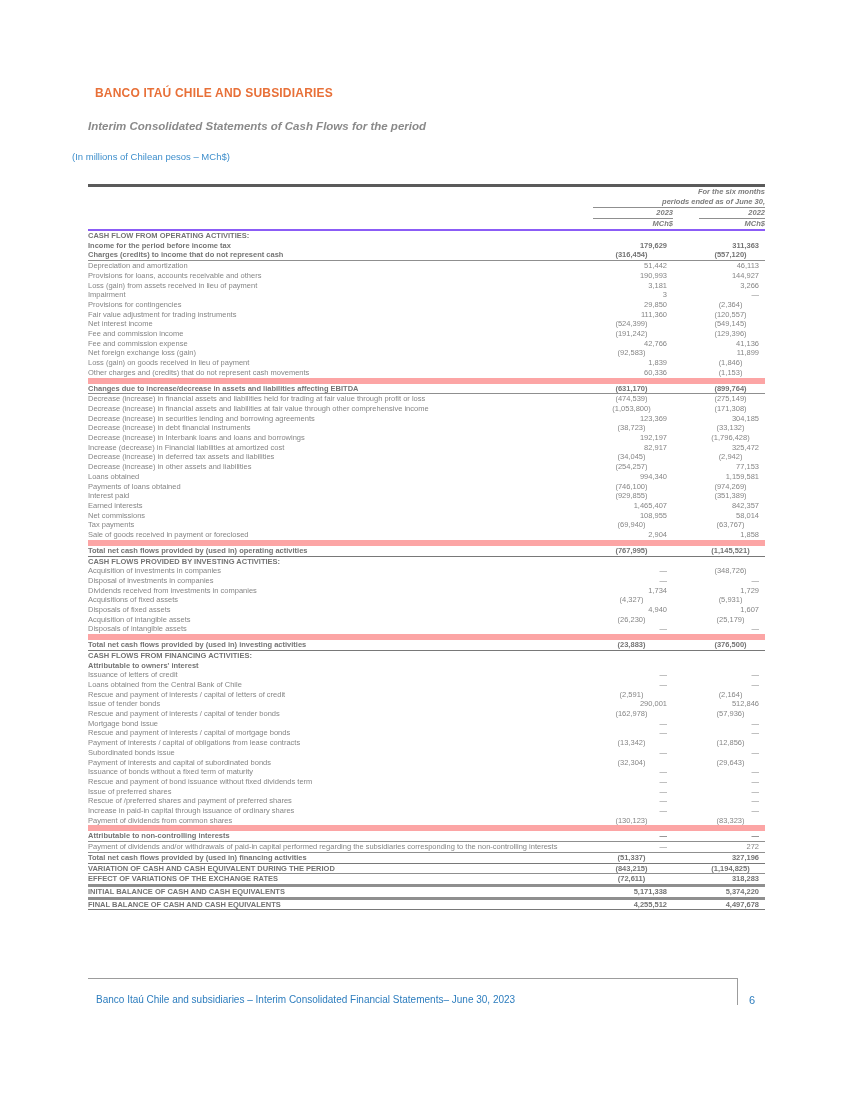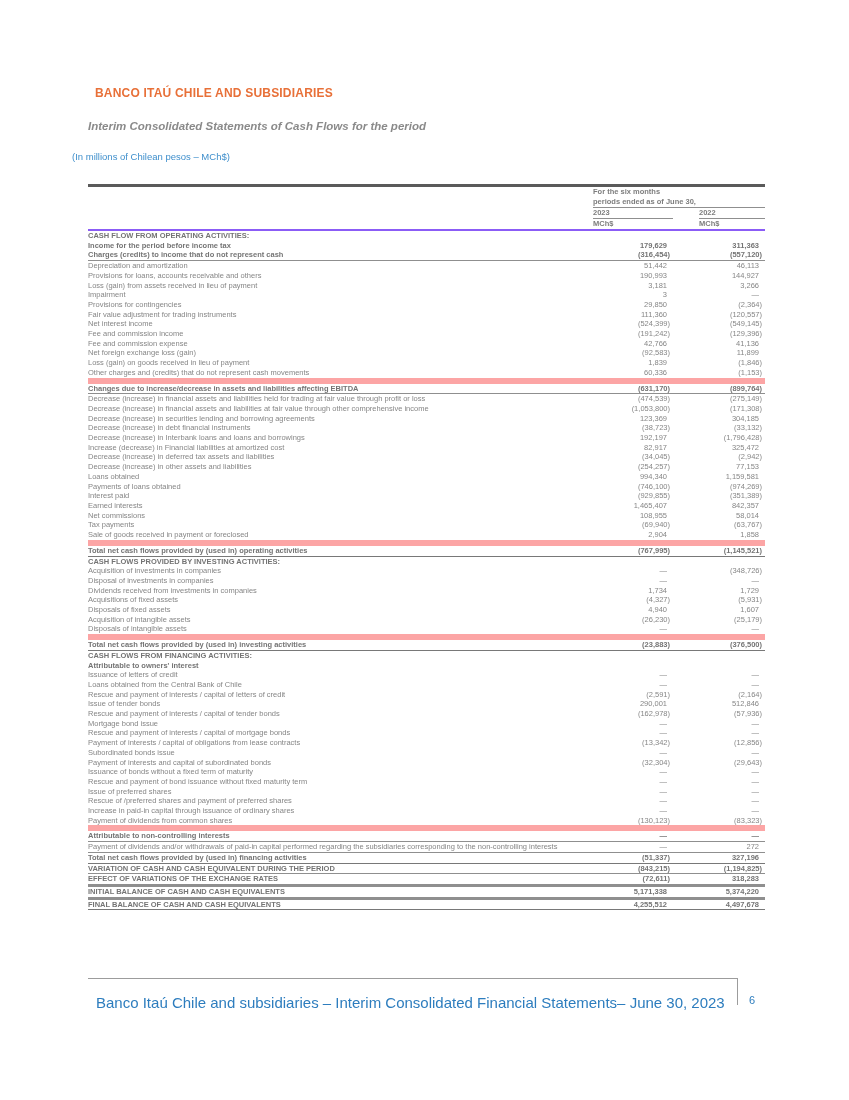--- a/index.html
+++ b/index.html
@@ -24,50 +24,50 @@
     position: absolute; left: 88px; top: 184px; width: 677px;
     border-collapse: collapse; table-layout: fixed;
     font-size: 7.5px; color: #868686;
     border-top: 3.5px solid #5a5a5a;
   }
   col.c-label { width: 505px; }
   col.c-num1  { width: 80px; }
   col.c-gap   { width: 26px; }
   col.c-num2  { width: 66px; }
   thead td {
-    font-weight: bold; color: #7d7d7d; text-align: left;
-    height: 10px; line-height: 10px; padding: 0; vertical-align: bottom;
+    font-weight: bold; color: #7d7d7d; text-align: right;
+    height: 10px; line-height: 10px; padding: 0; vertical-align: bottom; font-style: italic;
   }
   thead tr.period-row-2 td.span-cols { border-bottom: 1px solid #8f8f8f; }
   thead tr.year-row td.year-cell { border-bottom: 1px solid #8f8f8f; }
   thead tr.unit-row td { border-bottom: 2px solid #8b5cf6; }
   tbody td {
     height: 9.7px; line-height: 9.7px; padding: 0;
     vertical-align: bottom; overflow: hidden;
   }
   tbody tr.wrap td { height: auto; line-height: 9.7px; }
   td.label { text-align: left; padding-right: 4px; }
   td.num { text-align: right; padding-right: 6px; white-space: nowrap; }
-  td.num.paren { padding-right: 3px; }
+  td.num.paren { padding-right: 3px; text-align: center; }
   tr.section td, tr.em td { font-weight: bold; color: #747474; }
   tr.rule-top td { border-top: 6px solid #fca5a5; }
   tr.rule-bottom td { border-bottom: 1px solid #8f8f8f; }
   tr.rule-bottom-strong td { border-bottom: 1.5px solid #787878; }
   tr.rule-bottom-band td { border-bottom: 3px solid #8f8f8f; }
   .footer-rule {
     position: absolute; left: 88px; top: 978px; width: 649px;
     border-top: 1px solid #9c9c9c;
   }
   .footer-vline {
     position: absolute; left: 737px; top: 978px; height: 27px;
     border-left: 1px solid #9c9c9c;
   }
   .footer-text {
     position: absolute; left: 96px; top: 994px;
-    font-size: 15px; color: #2d7dbe;
+    font-size: 10px; color: #2d7dbe;
   }
   .footer-page {
     position: absolute; left: 749px; top: 994px;
     font-size: 11px; color: #2d7dbe;
   }
 </style>
 </head>
 <body>
 
 <div class="bank-title">BANCO ITAÚ CHILE AND SUBSIDIARIES</div>
@@ -422,21 +422,21 @@
         <td class="gap"></td>
         <td class="num paren">(29,643)</td>
       </tr>
       <tr>
         <td class="label">Issuance of bonds without a fixed term of maturity</td>
         <td class="num">—</td>
         <td class="gap"></td>
         <td class="num">—</td>
       </tr>
       <tr>
-        <td class="label">Rescue and payment of bond issuance without fixed maturity term</td>
+        <td class="label">Rescue and payment of bond issuance without fixed dividends term</td>
         <td class="num">—</td>
         <td class="gap"></td>
         <td class="num">—</td>
       </tr>
       <tr>
         <td class="label">Issue of preferred shares</td>
         <td class="num">—</td>
         <td class="gap"></td>
         <td class="num">—</td>
       </tr>

